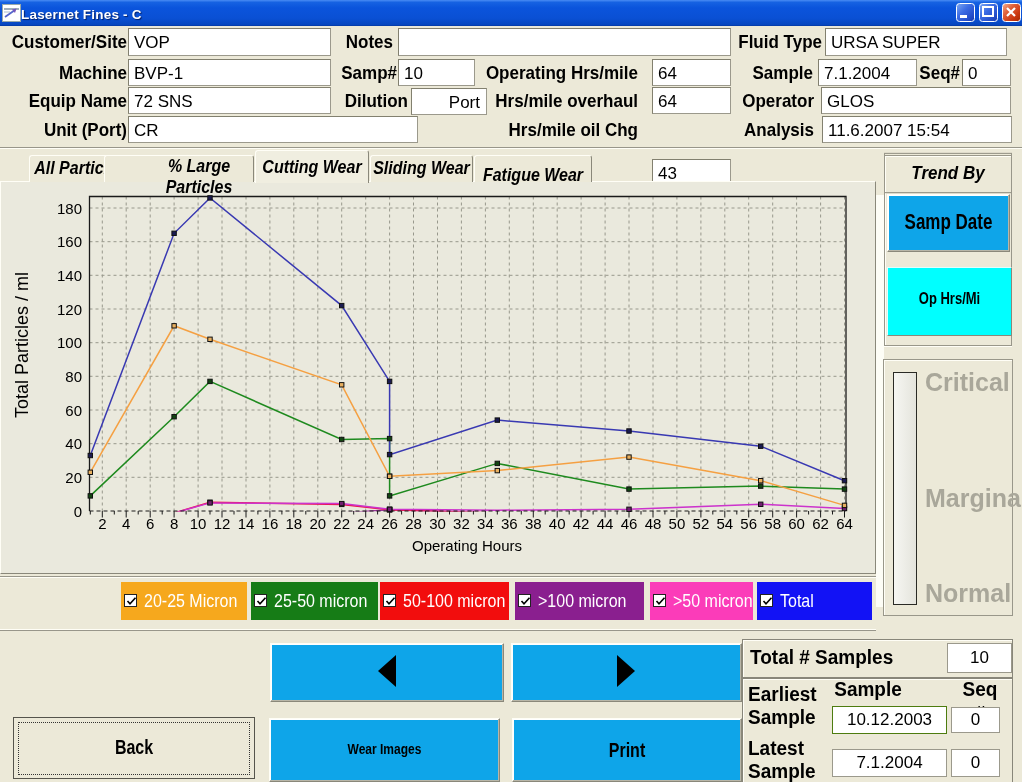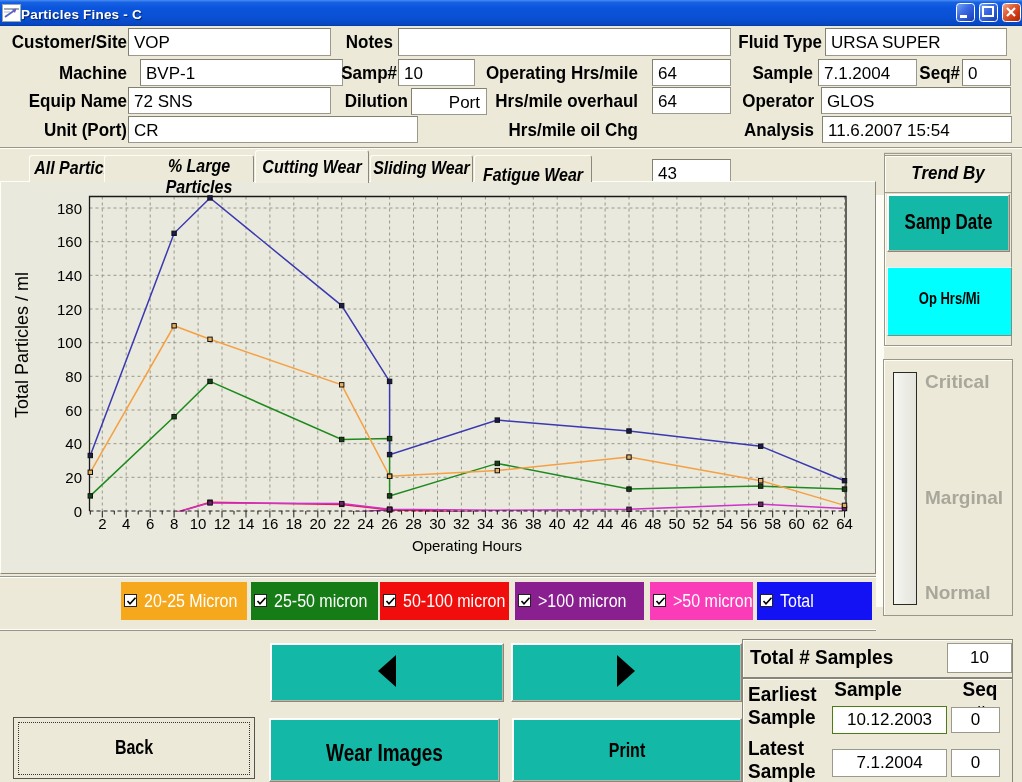--- a/index.html
+++ b/index.html
@@ -1,54 +1,54 @@
 <!DOCTYPE html>
 <html><head><meta charset="utf-8"><style>
 *{margin:0;padding:0;box-sizing:border-box}
 html,body{width:1022px;height:782px;overflow:hidden}
 body{font-family:"Liberation Sans",sans-serif;background:#ece9d8;position:relative}
 .lbl{position:absolute;font-weight:bold;font-size:17px;color:#000;text-align:right;white-space:nowrap;line-height:20px;transform:scaleY(1.13);transform-origin:100% 55%}
 .inp{position:absolute;background:#fff;border:1px solid #9b998c;border-top-color:#82806f;border-left-color:#82806f;font-size:17px;color:#000;padding:4px 0 0 5px;white-space:nowrap;overflow:hidden}
 .tab{position:absolute;background:#ece9d8;border:1px solid #8a887a;border-bottom:none;border-top-color:#fffef6;border-left-color:#fffef6;border-radius:3px 3px 0 0;font-weight:bold;font-style:italic;font-size:16px;text-align:center;color:#000}
-.btn3d{position:absolute;background:#14b8a6;border:1px solid #8a887a;border-top-color:#fffef6;border-left-color:#fffef6;box-shadow:inset -1px -1px 0 #b8b6a8,inset 1px 1px 0 #fff}
+.btn3d{position:absolute;background:#0ea5e9;border:1px solid #8a887a;border-top-color:#fffef6;border-left-color:#fffef6;box-shadow:inset -1px -1px 0 #b8b6a8,inset 1px 1px 0 #fff}
 .legbox{position:absolute;height:38px;top:582px;color:#fff;font-size:16px;white-space:nowrap}
 .cb{position:absolute;left:3px;top:12px;width:13px;height:13px;background:#fff;border:1px solid #222}
-.gl{position:absolute;font-weight:bold;font-size:19px;color:#a9a79a;line-height:22px}
+.gl{position:absolute;font-weight:bold;font-size:25px;color:#a9a79a;line-height:22px}
 .sy{display:inline-block;transform:scaleY(1.16)}
 .sy2{display:inline-block;transform:scaleY(1.27)}
 
 </style></head><body>
 <div style="position:absolute;left:0px;top:0px;width:1022px;height:26px;background:linear-gradient(180deg,#4a8cf4 0%,#1662e2 9%,#0b54dc 30%,#0a50d4 70%,#0646be 96%,#03349c 100%);"></div>
 <div style="position:absolute;left:2px;top:4px;width:19px;height:18px;background:#fff;border:1px solid #9aa;"></div>
 <svg style="position:absolute;left:2px;top:4px" width="19" height="18" viewBox="0 0 19 18">
     <line x1="2" y1="5" x2="17" y2="5" stroke="#8899aa" stroke-width="1.6"></line>
     <line x1="2" y1="8" x2="8" y2="8" stroke="#aabbcc" stroke-width="1"></line>
     <path d="M3 13 L13 6" stroke="#5566cc" stroke-width="1.8" fill="none"></path>
     <path d="M10 5.5 L14.5 4.5 L13 9z" fill="#7755bb"></path>
   </svg>
-<div style="position:absolute;left:21px;top:5px;width:400px;height:20px;color:#fff;font-weight:bold;font-size:13.5px;letter-spacing:.2px;padding-top:2px;text-shadow:1px 1px 1px rgba(0,0,30,.6);">Particles Fines - C</div>
+<div style="position:absolute;left:21px;top:5px;width:400px;height:20px;color:#fff;font-weight:bold;font-size:13.5px;letter-spacing:.2px;padding-top:2px;text-shadow:1px 1px 1px rgba(0,0,30,.6);">Lasernet Fines - C</div>
 <div style="position:absolute;left:956px;top:3px;width:19px;height:19px;background:linear-gradient(135deg,#79a5f2 0%,#3c6ce4 40%,#2650cc 75%,#1a3cb0 100%);border:1.5px solid #fff;border-radius:3.5px;">
     <svg width="16" height="16" style="position:absolute;left:0;top:0">
       <rect x="3" y="11" width="7" height="3" fill="#fff"></rect>
     </svg>
   </div>
 <div style="position:absolute;left:979px;top:3px;width:19px;height:19px;background:linear-gradient(135deg,#79a5f2 0%,#3c6ce4 40%,#2650cc 75%,#1a3cb0 100%);border:1.5px solid #fff;border-radius:3.5px;">
     <svg width="16" height="16" style="position:absolute;left:0;top:0">
       <rect x="3" y="3" width="10" height="9" fill="none" stroke="#fff" stroke-width="2"></rect>
     </svg>
   </div>
 <div style="position:absolute;left:1002px;top:3px;width:19px;height:19px;background:linear-gradient(135deg,#f2a88a 0%,#e0613a 35%,#cc3911 70%,#a82800 100%);border:1.5px solid #fff;border-radius:3.5px;">
     <svg width="16" height="16" style="position:absolute;left:0;top:0">
       <path d="M4 4 L12 12 M12 4 L4 12" stroke="#fff" stroke-width="2.2"></path>
     </svg>
   </div>
 <div class="lbl" style="right:895px;top:32px;">Customer/Site</div>
 <div class="inp" style="left:128px;top:28px;width:203px;height:28px;">VOP</div>
 <div class="lbl" style="right:895px;top:63px;">Machine</div>
-<div class="inp" style="left:128px;top:59px;width:203px;height:27px;margin-left:12px;">BVP-1</div>
+<div class="inp" style="left:128px;top:59px;width:203px;height:27px;">BVP-1</div>
 <div class="lbl" style="right:895px;top:91px;">Equip Name</div>
 <div class="inp" style="left:128px;top:87px;width:203px;height:27px;">72 SNS</div>
 <div class="lbl" style="right:895px;top:120px;">Unit (Port)</div>
 <div class="inp" style="left:128px;top:116px;width:290px;height:27px;">CR</div>
 <div class="lbl" style="right:629px;top:32px;">Notes</div>
 <div class="inp" style="left:398px;top:28px;width:333px;height:28px;"></div>
 <div class="lbl" style="right:625px;top:63px;">Samp#</div>
 <div class="inp" style="left:398px;top:59px;width:77px;height:27px;">10</div>
 <div class="lbl" style="right:384px;top:63px;">Operating Hrs/mile</div>
 <div class="inp" style="left:652px;top:59px;width:79px;height:27px;">64</div>
@@ -347,21 +347,21 @@
 <div class="btn3d" style="left:270px;top:643px;width:234px;height:59px"></div>
 <svg style="position:absolute;left:0;top:0;pointer-events:none" width="1022" height="782">
     <polygon points="396,655 396,687 378,671" fill="#000"></polygon>
   </svg>
 <div class="btn3d" style="left:511px;top:643px;width:231px;height:59px"></div>
 <svg style="position:absolute;left:0;top:0;pointer-events:none" width="1022" height="782">
     <polygon points="617,655 617,687 635,671" fill="#000"></polygon>
   </svg>
 <div style="position:absolute;left:13px;top:717px;width:242px;height:62px;background:#ece9d8;border:1px solid #55544c;"></div>
 <div style="position:absolute;left:18px;top:722px;width:232px;height:53px;border:1px dotted #333;font-weight:bold;font-size:16px;text-align:center;padding-top:16px"><span class="sy2">Back</span></div>
-<div class="btn3d" style="left:269px;top:718px;width:231px;height:64px;font-weight:bold;font-size:19px;text-align:center;padding-top:23px"><span class="sy2">Wear Images</span></div>
+<div class="btn3d" style="left:269px;top:718px;width:231px;height:64px;font-weight:bold;font-size:12px;text-align:center;padding-top:23px"><span class="sy2">Wear Images</span></div>
 <div class="btn3d" style="left:512px;top:718px;width:230px;height:64px;font-weight:bold;font-size:16px;text-align:center;padding-top:23px"><span class="sy2">Print</span></div>
 <div style="position:absolute;left:742px;top:639px;width:271px;height:39px;border:1px solid #88867a;background:#ece9d8;box-shadow:inset 1px 1px 0 #fffef6;"></div>
 <div style="position:absolute;left:750px;top:647px;width:200px;height:24px;font-weight:bold;font-size:19px;transform:scaleY(1.1);transform-origin:0 50%;">Total # Samples</div>
 <div style="position:absolute;left:947px;top:643px;width:65px;height:30px;background:#fff;border:1px solid #9b998c;font-size:17px;text-align:center;padding-top:4px;">10</div>
 <div style="position:absolute;left:742px;top:678px;width:271px;height:104px;border:1px solid #88867a;border-bottom:none;background:#ece9d8;box-shadow:inset 1px 1px 0 #fffef6;"></div>
 <div style="position:absolute;left:748px;top:684px;width:90px;height:46px;font-weight:bold;font-size:19px;line-height:22px;transform:scaleY(1.08);transform-origin:0 50%;">Earliest<br>Sample</div>
 <div style="position:absolute;left:748px;top:738px;width:90px;height:46px;font-weight:bold;font-size:19px;line-height:22px;transform:scaleY(1.08);transform-origin:0 50%;">Latest<br>Sample</div>
 <div style="position:absolute;left:803px;top:679px;width:130px;height:46px;font-weight:bold;font-size:19px;text-align:center;line-height:22px;overflow:hidden;transform:scaleY(1.08);transform-origin:50% 30%;">Sample<br>Date</div>
 <div style="position:absolute;left:950px;top:679px;width:60px;height:46px;font-weight:bold;font-size:19px;text-align:center;line-height:22px;overflow:hidden;transform:scaleY(1.08);transform-origin:50% 30%;">Seq<br>#</div>
 <div style="position:absolute;left:832px;top:706px;width:115px;height:28px;background:#fff;border:1px solid #4d7c0f;font-size:17px;text-align:center;padding-top:3px;z-index:4;">10.12.2003</div>

